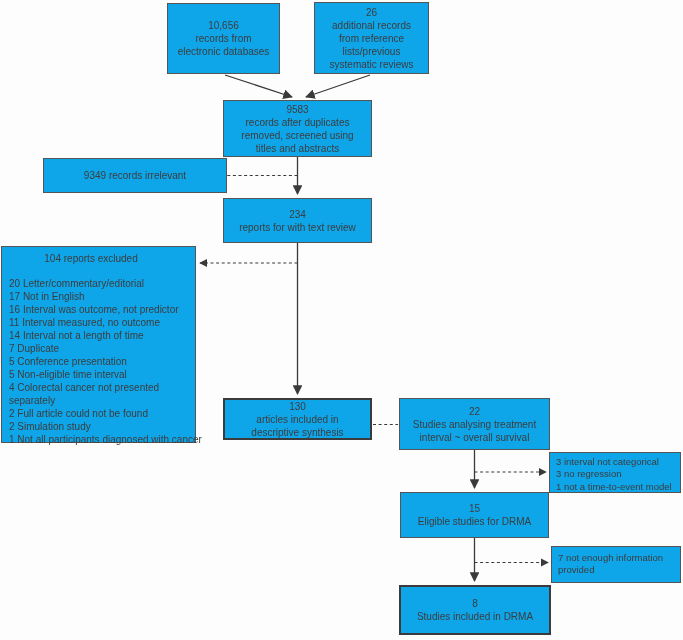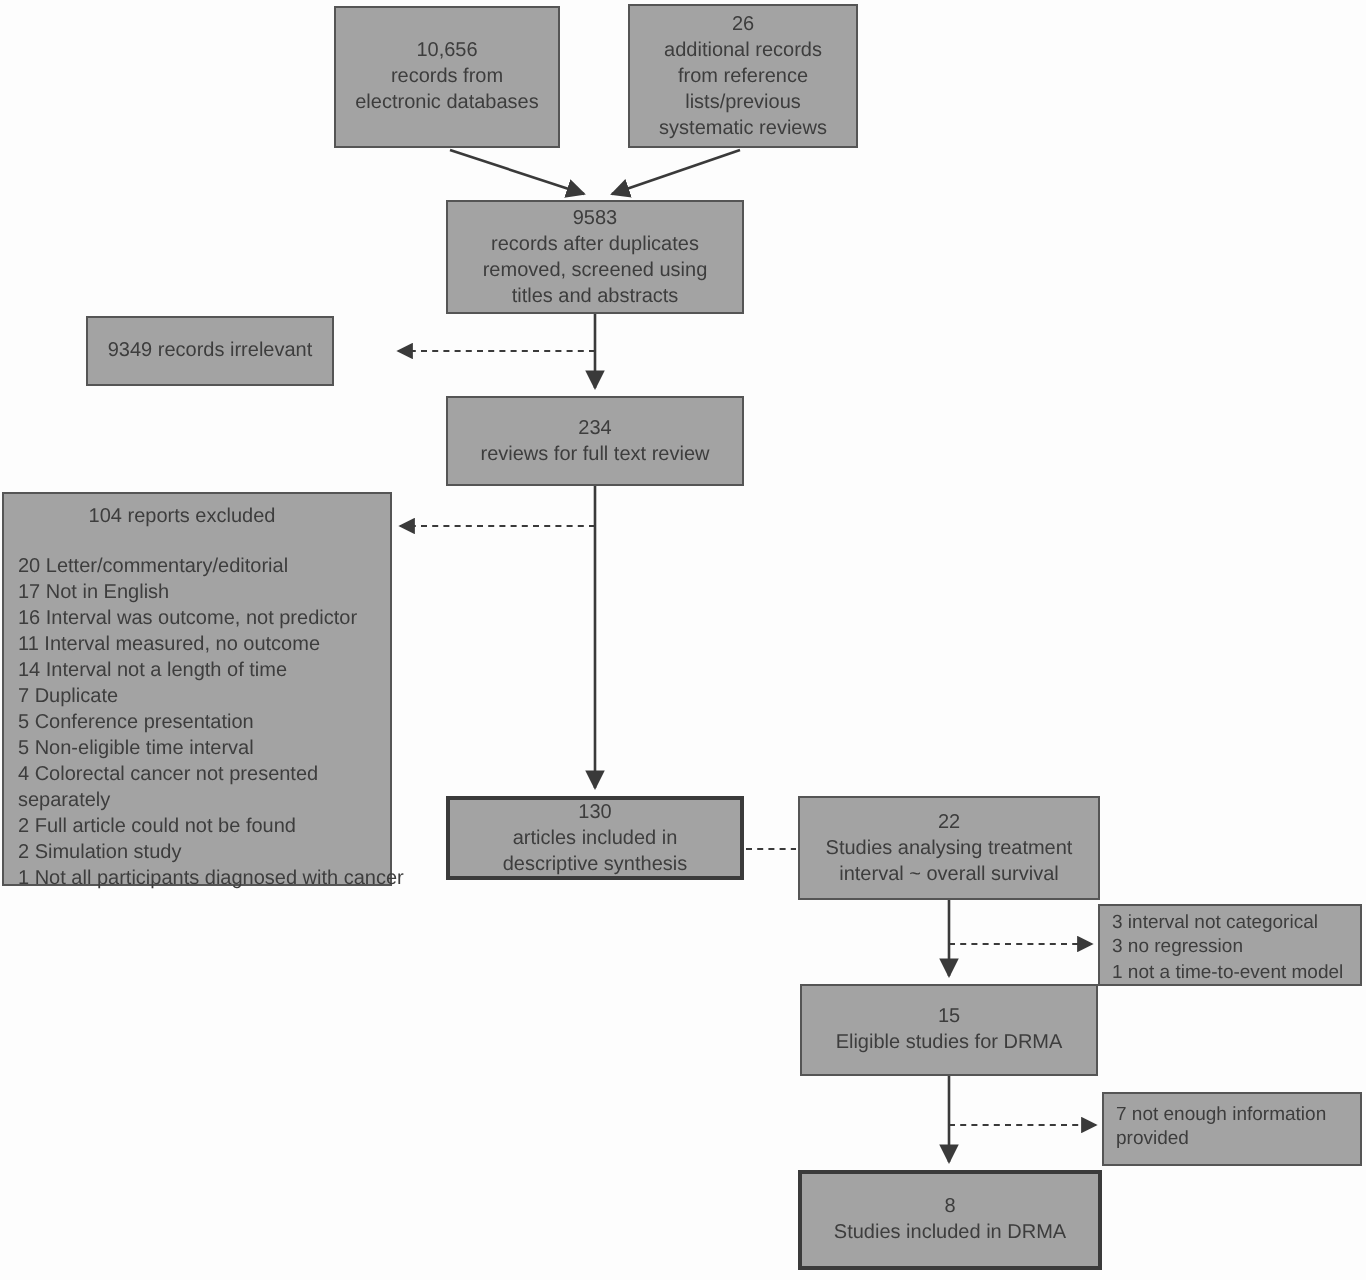--- a/index.html
+++ b/index.html
@@ -18,21 +18,21 @@
   }
   svg.arrows {
     position: absolute;
     left: 0; top: 0;
     width: 683px; height: 640px;
     pointer-events: none;
   }
   .box {
     position: absolute;
     box-sizing: border-box;
-    background: #a3a3a3;
+    background: #0ea5e9;
     border: 1.4px solid #555555;
     font-size: 10px;
     line-height: 13px;
     color: #3d3d3d;
   }
   .box.centered {
     display: flex;
     flex-direction: column;
     justify-content: center;
     align-items: center;
@@ -120,27 +120,27 @@
     <div class="ln">systematic reviews</div>
   </div>
 
   <div class="box centered" style="left:223px; top:100px; width:149px; height:57px;">
     <div class="ln">9583</div>
     <div class="ln">records after duplicates</div>
     <div class="ln">removed, screened using</div>
     <div class="ln">titles and abstracts</div>
   </div>
 
-  <div class="box centered" style="left:43px; top:158px; width:124px; height:35px;">
+  <div class="box centered" style="left:43px; top:158px; width:184px; height:35px;">
     <div class="ln">9349 records irrelevant</div>
   </div>
 
   <div class="box centered" style="left:223px; top:198px; width:149px; height:45px;text-align:right;">
     <div class="ln">234</div>
-    <div class="ln">reviews for full text review</div>
+    <div class="ln">reports for with text review</div>
   </div>
 
   <div class="box listbox" style="left:1px; top:246px; width:195px; height:197px;">
     <div class="list-title">104 reports excluded</div>
     <div class="excl-item">20 Letter/commentary/editorial</div>
     <div class="excl-item">17 Not in English</div>
     <div class="excl-item">16 Interval was outcome, not predictor</div>
     <div class="excl-item">11 Interval measured, no outcome</div>
     <div class="excl-item">14 Interval not a length of time</div>
     <div class="excl-item">7 Duplicate</div>

